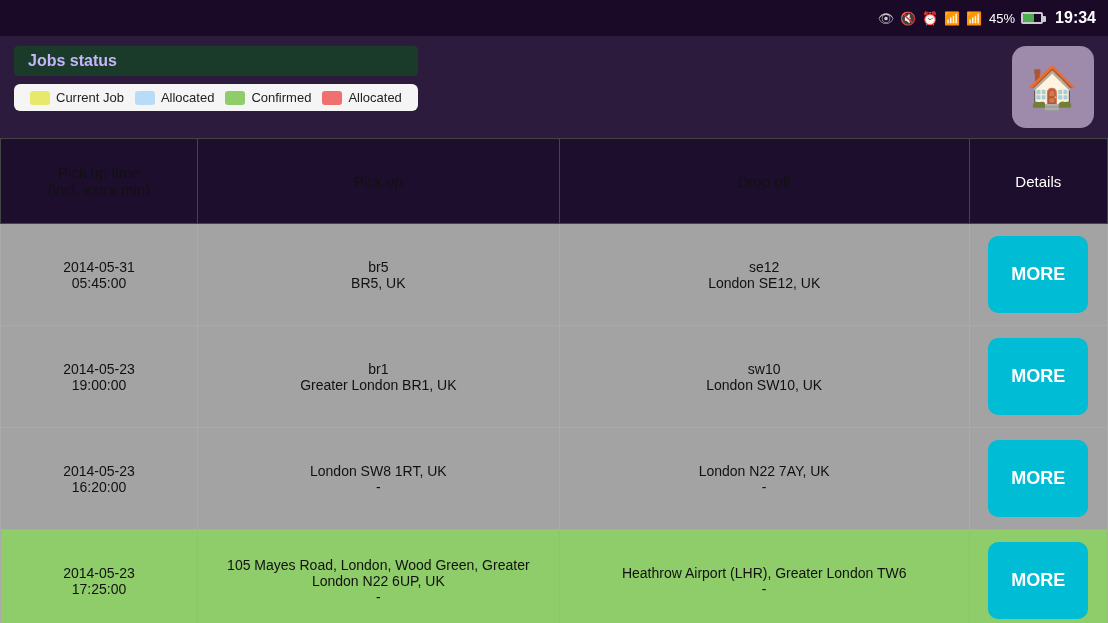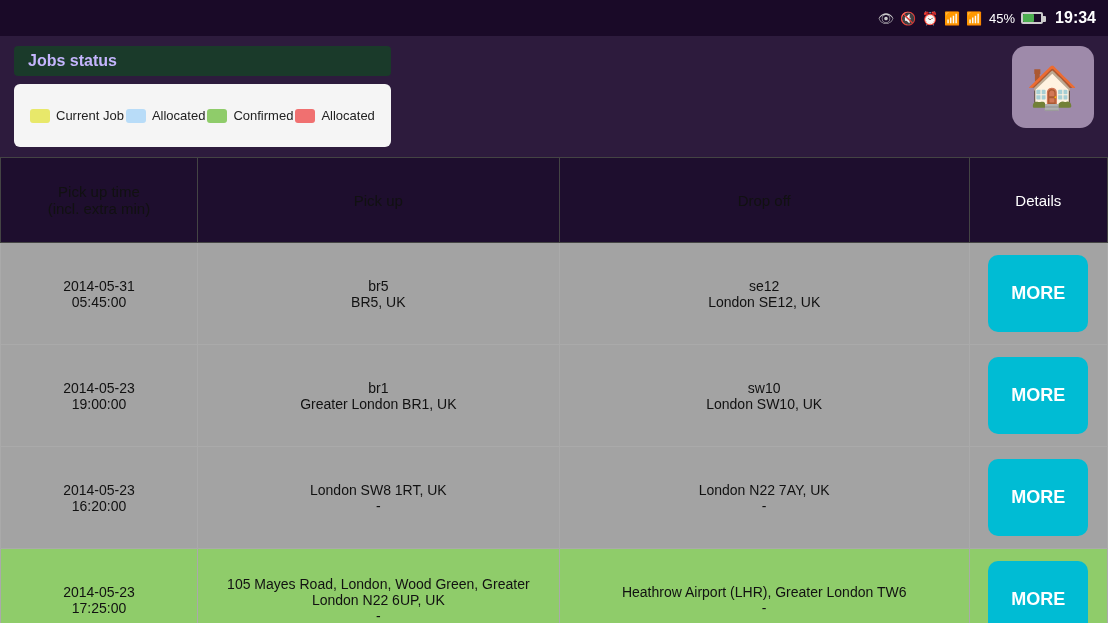--- a/index.html
+++ b/index.html
@@ -81,24 +81,24 @@
       color: #c4b5fd;
       font-size: 16px;
       font-weight: bold;
       padding: 6px 14px;
       border-radius: 4px;
       display: inline-block;
     }
     #legend {
       background: #f5f5f5;
       border-radius: 6px;
-      padding: 24px 16px;
-      display: flex;
-      align-items: center;
-      gap: 2px;
+      padding: 6px 16px;
+      display: flex;
+      align-items: center;
+      gap: 11px;
     }
     .legend-item {
       display: flex;
       align-items: center;
       gap: 6px;
       font-size: 13px;
       color: #222;
     }
     .legend-dot {
       width: 20px;

